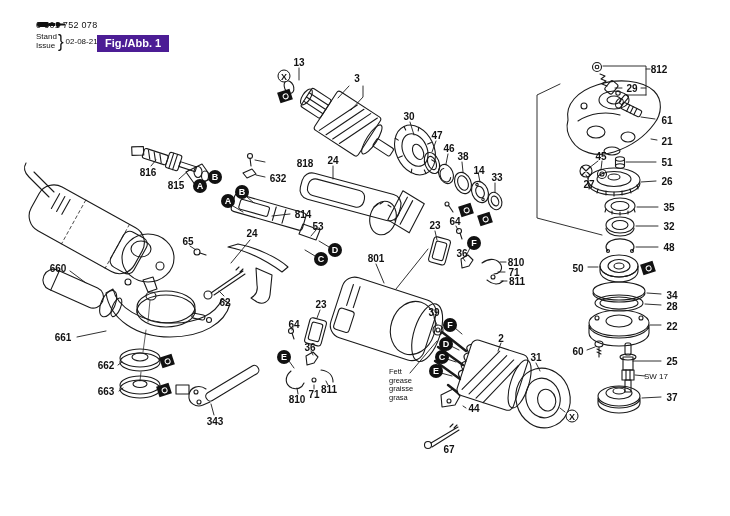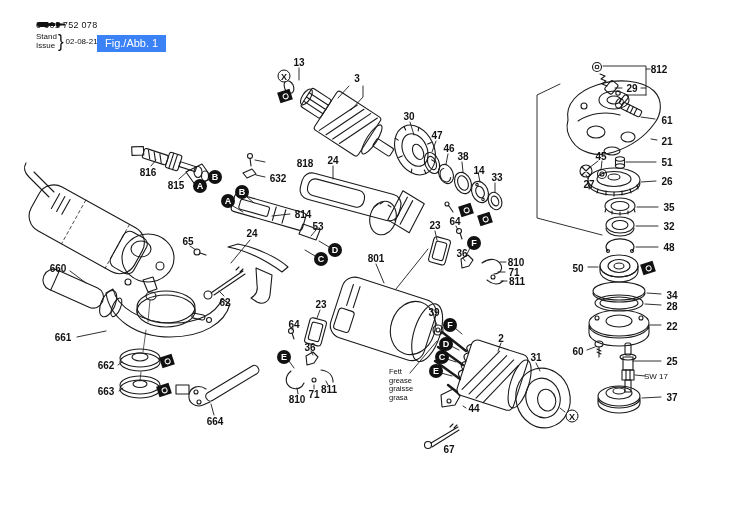--- a/index.html
+++ b/index.html
@@ -7,22 +7,22 @@
         font-family:"Liberation Sans",sans-serif;color:#111;}
   svg{position:absolute;inset:0;}
   
   .header{position:absolute;left:36px;top:20px;}
   .pn{font-size:9px;letter-spacing:.3px;margin-bottom:1px;}
   .si-row{display:flex;align-items:center;}
   .si-col{font-size:8px;line-height:9px;}
   .brace{font-size:17px;font-weight:400;margin:0 2px 0 1px;transform:scaleY(1.1);}
   .si-right{display:flex;flex-direction:column;align-items:flex-end;}
   .date{font-size:8px;line-height:9px;}
-  .fig-box{position:absolute;left:97px;top:35px;background:#3b82f6;color:#fff;
-           font-size:11px;font-weight:normal;padding:2px 8px 3px 8px;}
+  .fig-box{position:absolute;left:97px;top:35px;background:#4c1d95;color:#fff;
+           font-size:11px;font-weight:bold;padding:2px 8px 3px 8px;}
   
   .footer{position:absolute;left:36px;top:451px;font-size:8px;line-height:9.6px;}
   
   .part-label{position:absolute;transform:translate(-50%,-50%);font-size:10px;font-weight:bold;
               white-space:nowrap;color:#111;}
   .part-label.small{font-size:8px;font-weight:normal;}
   
   .marker{position:absolute;transform:translate(-50%,-50%);width:14px;height:14px;border-radius:50%;
           display:flex;align-items:center;justify-content:center;font-size:9px;font-weight:bold;
           box-sizing:border-box;}
@@ -509,21 +509,21 @@
       <span class="part-label" style="left: 303px; top: 214px;">814</span>
       <span class="part-label" style="left: 333px; top: 160px;">24</span>
       <span class="part-label" style="left: 318px; top: 226px;">53</span>
       <span class="part-label" style="left: 252px; top: 233px;">24</span>
       <span class="part-label" style="left: 188px; top: 241px;">65</span>
       <span class="part-label" style="left: 225px; top: 302px;">62</span>
       <span class="part-label" style="left: 58px; top: 268px;">660</span>
       <span class="part-label" style="left: 63px; top: 337px;">661</span>
       <span class="part-label" style="left: 106px; top: 365px;">662</span>
       <span class="part-label" style="left: 106px; top: 391px;">663</span>
-      <span class="part-label" style="left: 215px; top: 421px;">664</span>
+      <span class="part-label" style="left: 215px; top: 421px;">343</span>
       <span class="part-label" style="left: 376px; top: 258px;">801</span>
       <span class="part-label" style="left: 435px; top: 225px;">23</span>
       <span class="part-label" style="left: 455px; top: 221px;">64</span>
       <span class="part-label" style="left: 462px; top: 253px;">36</span>
       <span class="part-label" style="left: 516px; top: 262px;">810</span>
       <span class="part-label" style="left: 514px; top: 272px;">71</span>
       <span class="part-label" style="left: 517px; top: 281px;">811</span>
       <span class="part-label" style="left: 321px; top: 304px;">23</span>
       <span class="part-label" style="left: 294px; top: 324px;">64</span>
       <span class="part-label" style="left: 310px; top: 347px;">36</span>

